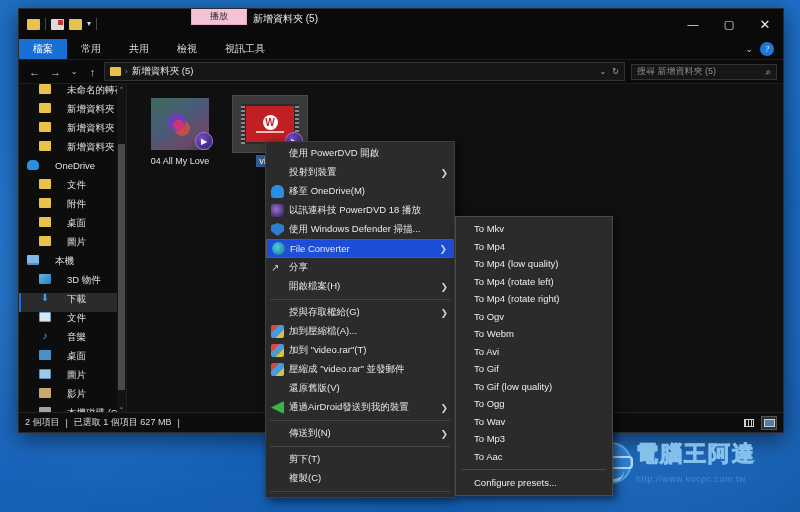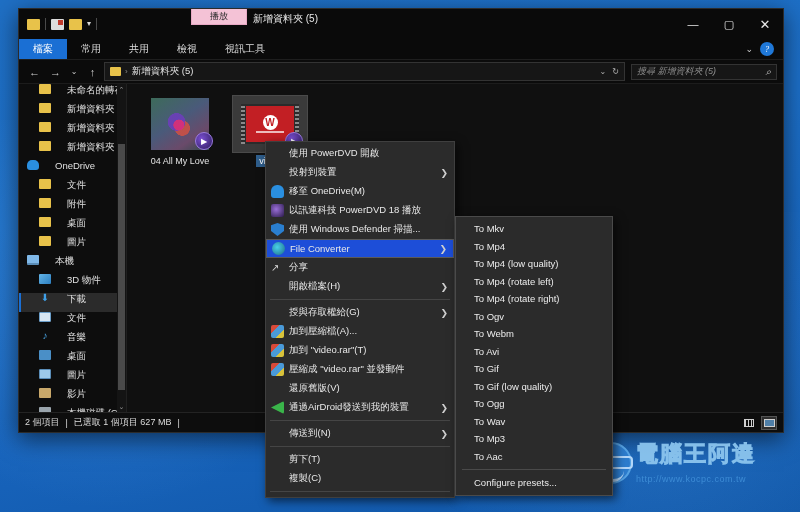--- a/index.html
+++ b/index.html
@@ -85,21 +85,21 @@
     flex: 1; height: 19px; background: #161616; border: 1px solid #333;
     display: flex; align-items: center; gap: 4px; padding: 0 5px; font-size: 9.5px; color: #e2e2e2;
     min-width: 0;
   }
   .path-folder-ico { width: 11px; height: 9px; background: #e8c24a; border-radius: 1px; flex: none; }
   .path-sep { color: #8a8a8a; font-size: 8px; }
   #path-right { margin-left: auto; display: flex; gap: 6px; color: #b0b0b0; font-size: 8px; }
   #search-box {
     width: 146px; height: 16px; background: #161616; border: 1px solid #333;
     display: flex; align-items: center; padding: 0 5px; font-size: 9px; color: #8d8d8d;
-    margin-left: 4px; flex: none; font-style: italic;
+    margin-left: 4px; flex: none;
   }
   #search-icon-wrap { margin-left: auto; color: #c9c9c9; font-size: 10px; }
 
   
   #win-body { flex: 1; display: flex; min-height: 0; position: relative; }
 
   
   #nav-pane {
     width: 108px; background: #0d0d0d; border-right: 1px solid #202020;
     position: relative; flex: none; overflow: hidden;

